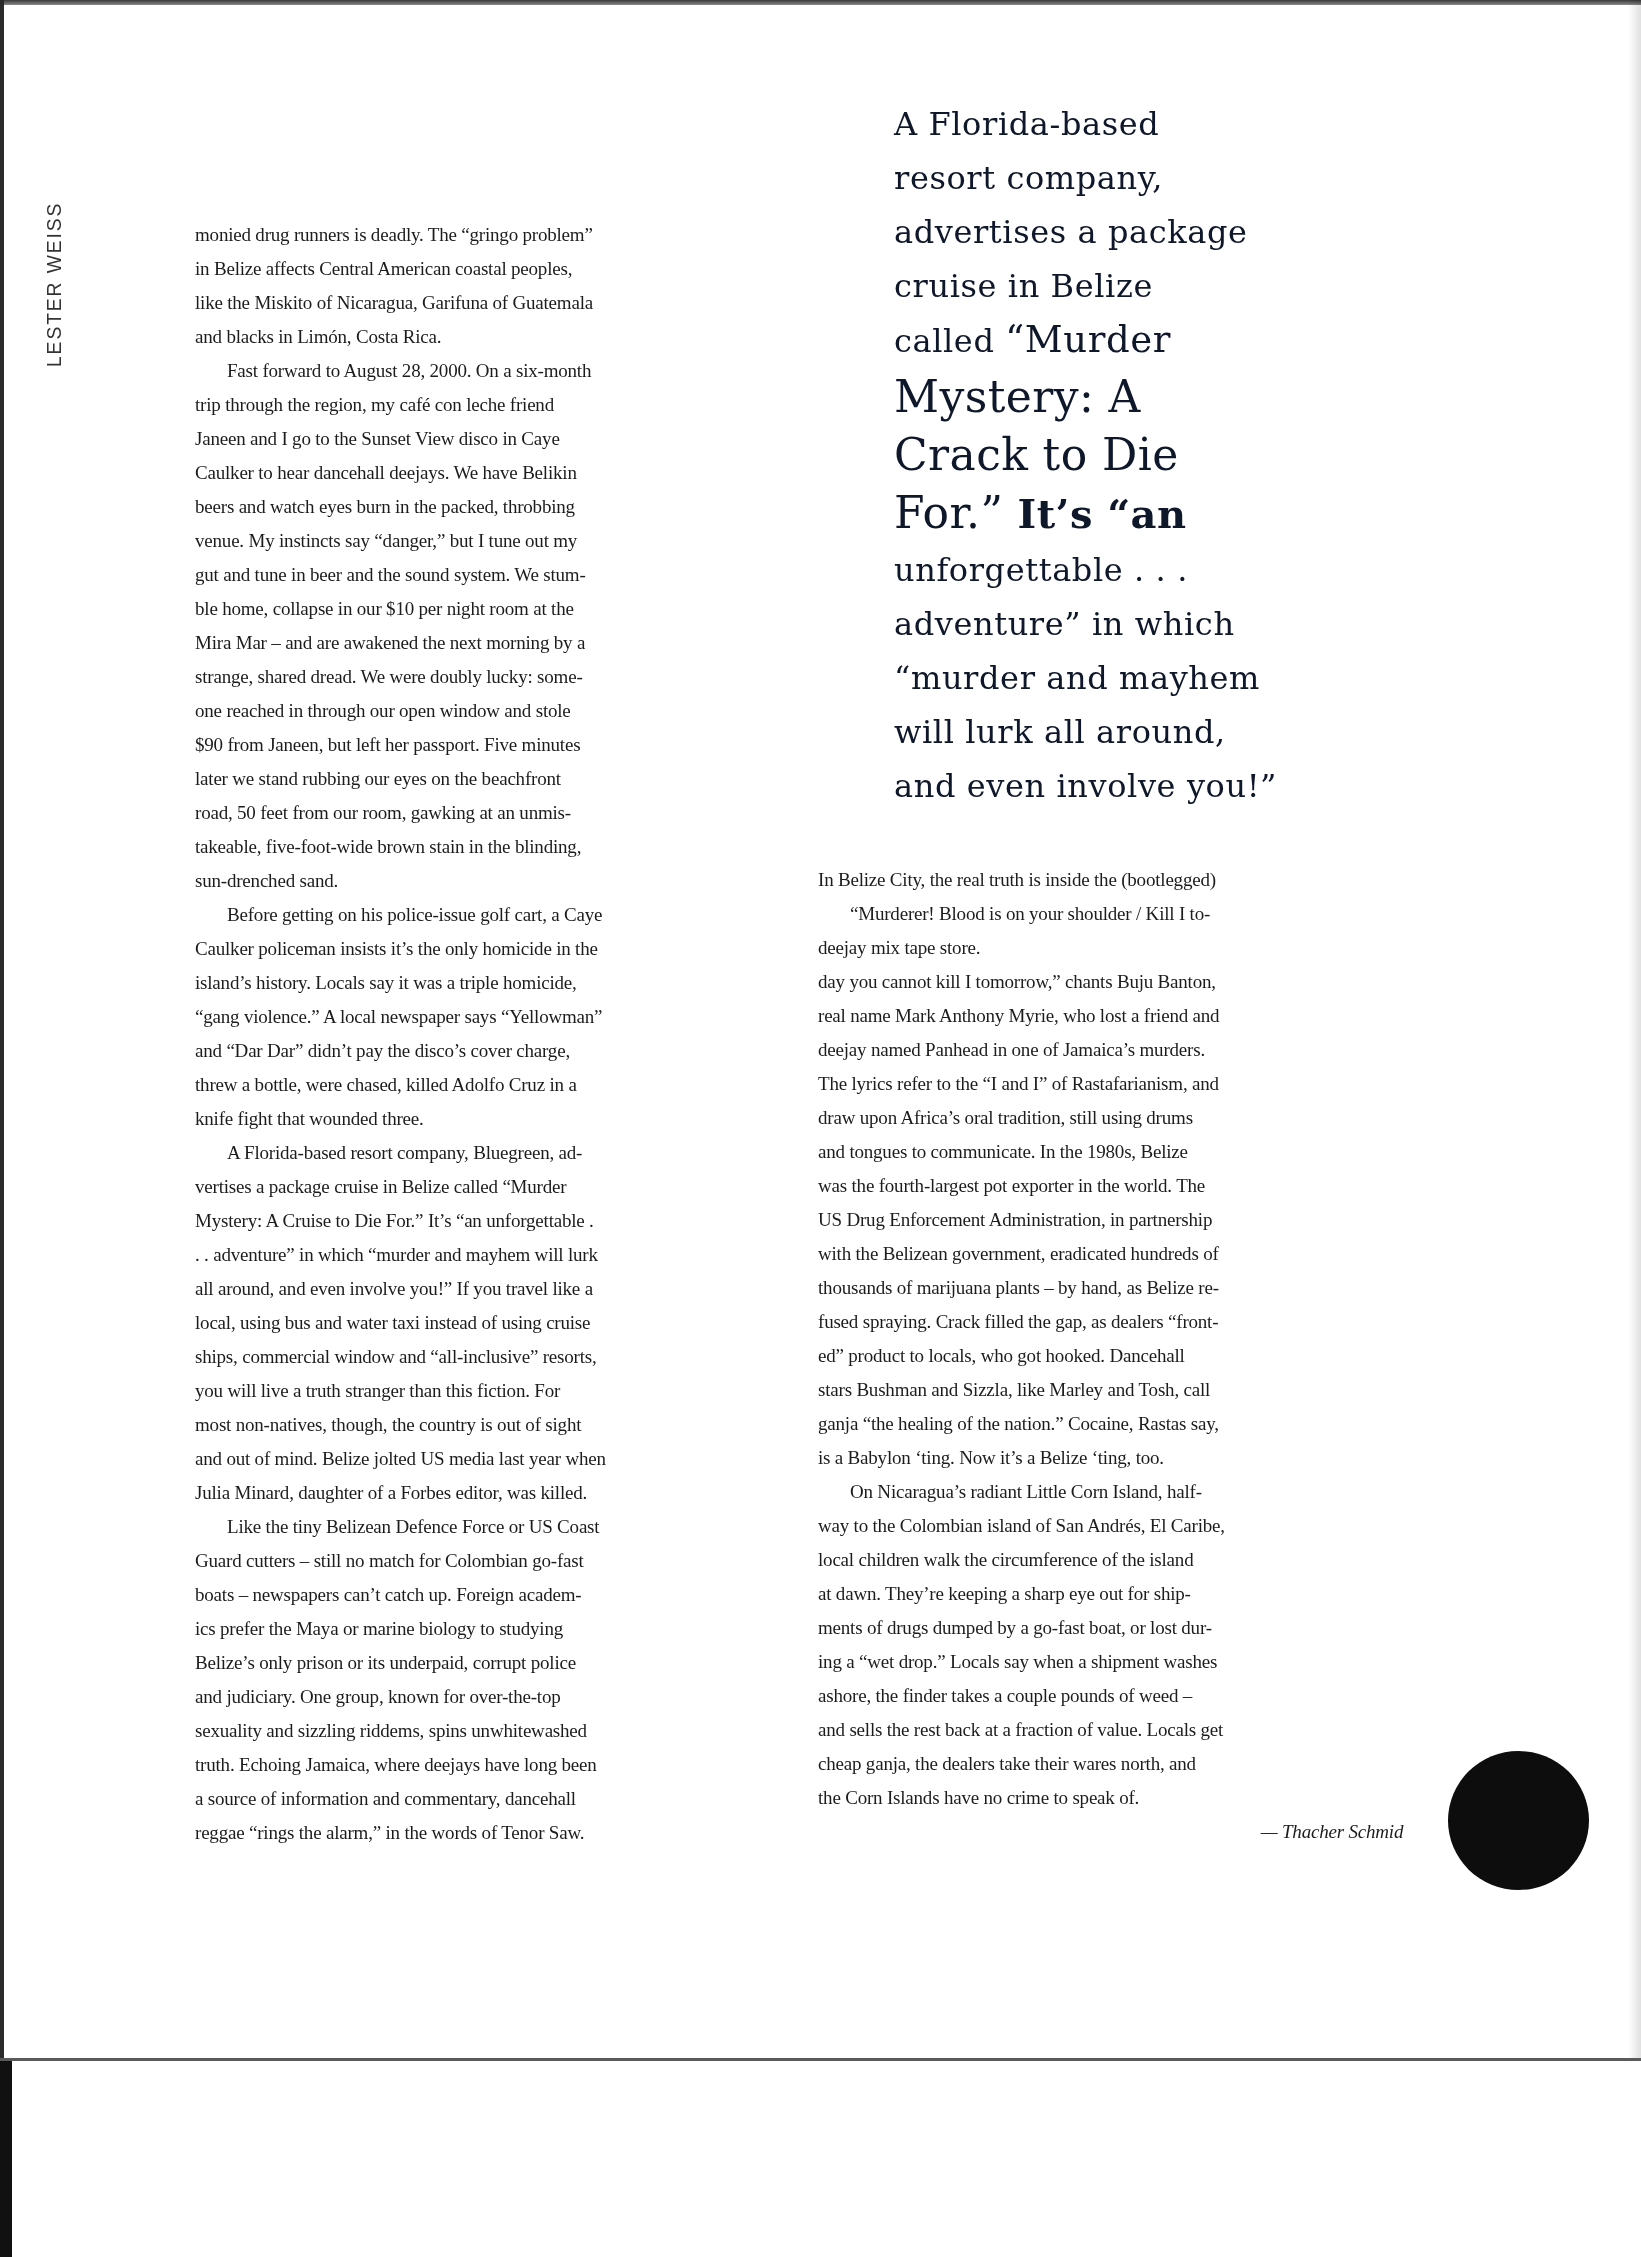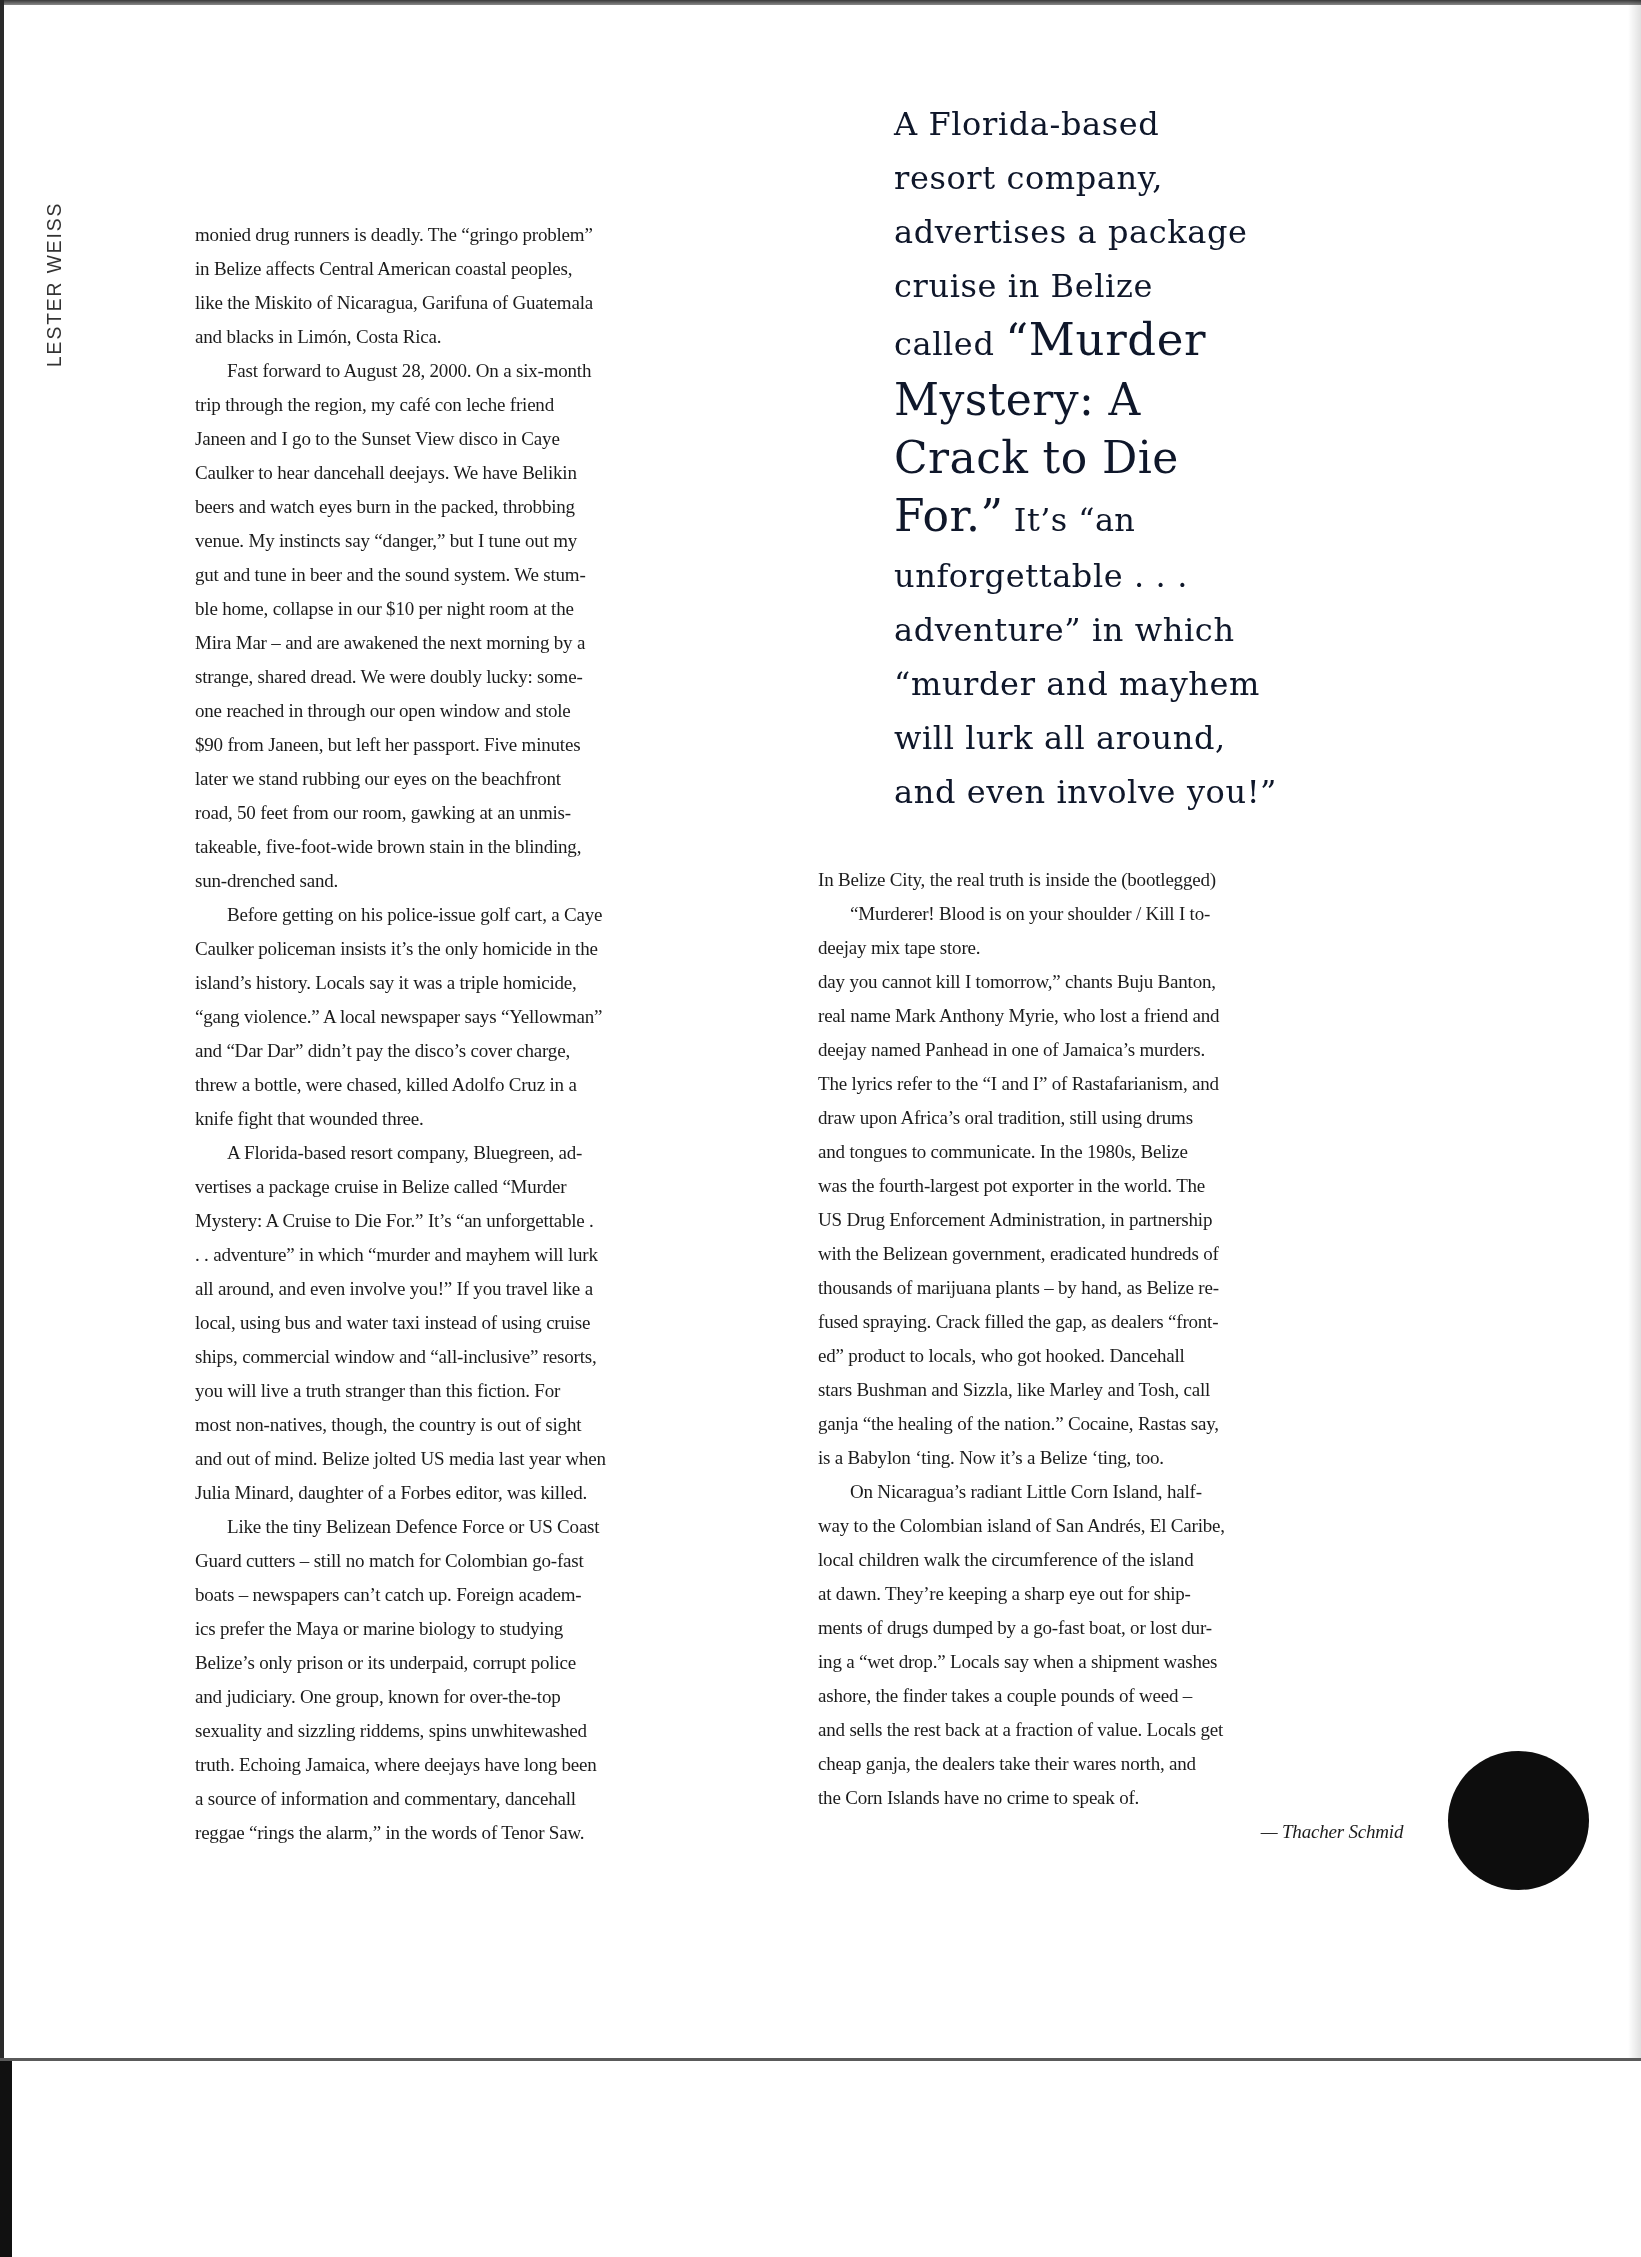--- a/index.html
+++ b/index.html
@@ -23,22 +23,22 @@
   .col-right { left:818px; top:863px; width:591px; }
   .col .line { display:block; white-space:nowrap; height:34px; }
   .col .indent { padding-left:32px; }
   .byline { text-align:right; font-style:italic; padding-right:5.8px; }
 
   .pullquote { position:absolute; left:894px; top:97px; width:502px; color:#0f172a;
                font-family:"DejaVu Serif", "Liberation Serif", serif; }
   .pq-line { display:block; white-space:nowrap; }
   .pq-small { font-size:32px; line-height:54px; letter-spacing:0.6px; }
   .pq-big { font-size:44px; line-height:58px; letter-spacing:0.4px; }
-  .pq-big-inline { font-size:45px;margin-top:32px; }
-  .pq-small-inline { font-size:32px; }
+  .pq-big-inline { font-size:37px;margin-top:32px; }
+  .pq-small-inline { font-size:40px;font-weight:bold; }
 
   .dot { position:absolute; left:1448px; top:1751px; width:141px; height:139px; border-radius:50%;
          background:#0d0d0d; }
 </style>
 </head>
 <body>
 
 <div class="top-edge"></div>
 <div class="left-edge"></div>
 <div class="right-shade"></div>

